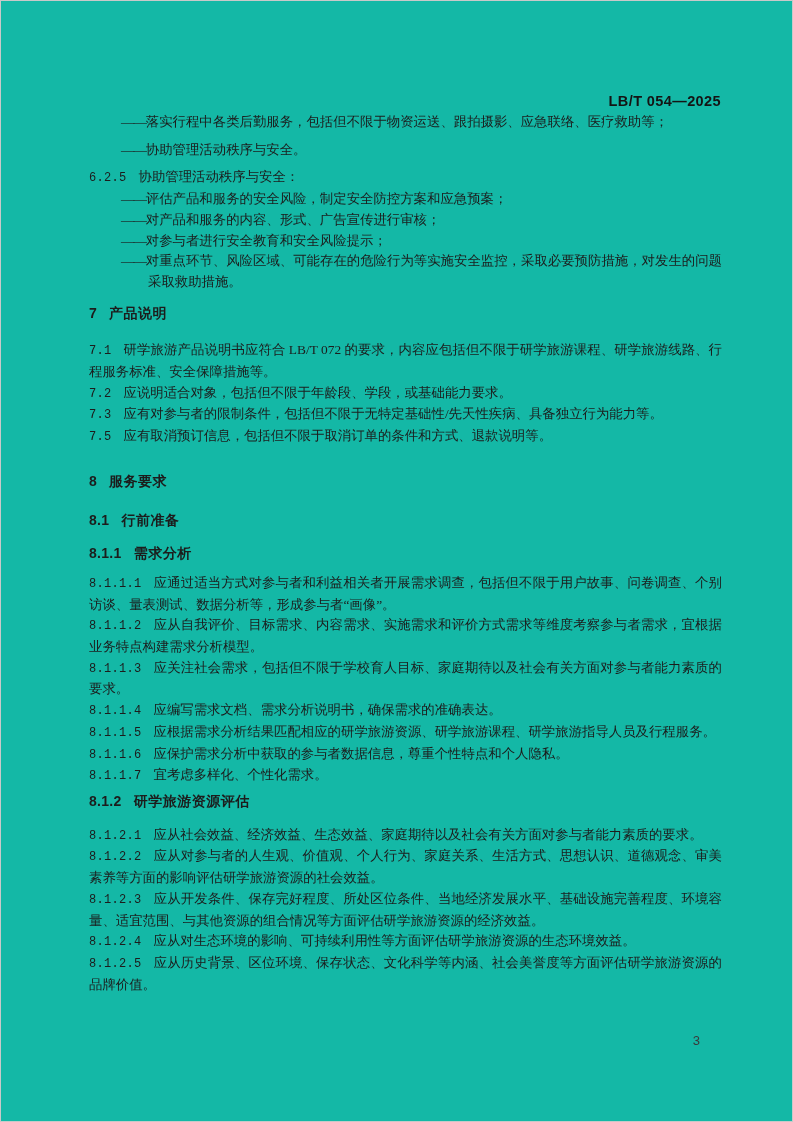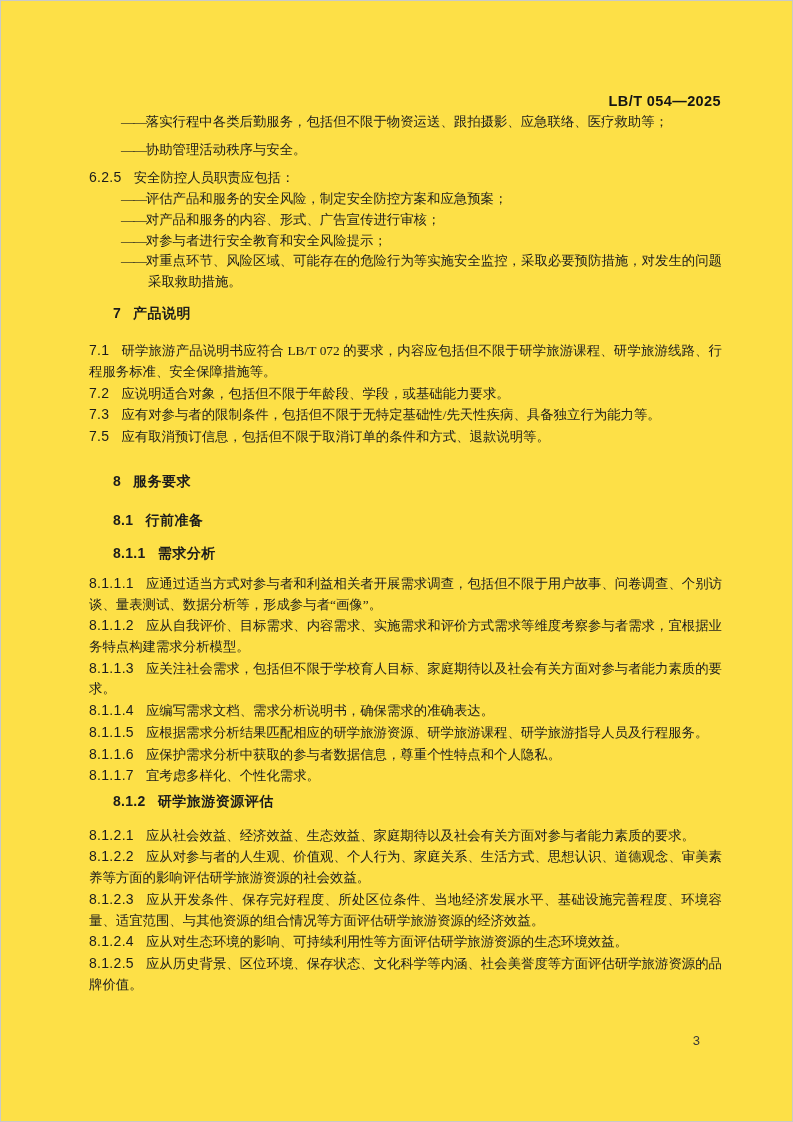--- a/index.html
+++ b/index.html
@@ -4,21 +4,21 @@
 <style>
   html, body {
     margin: 0;
     padding: 0;
     background: #ffffff;
   }
   .page {
     position: relative;
     width: 793px;
     height: 1122px;
-    background: #fde047;
+    background: #14b8a6;
     box-sizing: border-box;
     border: 1px solid #c9c9c9;
     overflow: hidden;
     font-family: "Liberation Serif", "DejaVu Serif", serif;
     color: #1c1c1c;
   }
   .doc-header {
     position: absolute;
     top: 92px;
     right: 71px;
@@ -38,32 +38,31 @@
     text-align: justify;
   }
   .dash-item {
     padding-left: 59px;
     text-indent: -27px;
   }
   .carryover .dash-item { margin-bottom: 7px; }
   .dash { letter-spacing: -1px; }
   .clause { margin: 0; }
   .cnum {
-    font-family: Liberation Sans, sans-serif;
-    font-size: 14px;
+    font-family: Liberation Mono, monospace;
+    font-size: 12px;
     margin-right: 12px;
     letter-spacing: 0.3px;
   }
   .heading {
     font-family: "Liberation Sans", "DejaVu Sans", sans-serif;
     font-weight: 700;
     font-size: 14px;
     letter-spacing: 0.5px;
     text-align: left;
-    margin-left: 24px;
   }
   .heading .hnum { margin-right: 12px; letter-spacing: 0.3px; }
   .h-sec7  { margin-top: 10px; }
   .g-sec7  { margin-top: 17px; }
   .h-sec8  { margin-top: 23px; }
   .h-sec81 { margin-top: 18px; }
   .h-sec811 { margin-top: 13px; }
   .g-sec811 { margin-top: 9px; }
   .h-sec812 { margin-top: 4px; }
   .g-sec812 { margin-top: 13px; }
@@ -84,21 +83,21 @@
 
   <div class="doc-header">LB/T 054—2025</div>
 
   <div class="content">
 
     <div class="carryover">
       <div class="dash-item"><span class="dash">——</span><span>落实行程中各类后勤服务，包括但不限于物资运送、跟拍摄影、应急联络、医疗救助等；</span></div>
       <div class="dash-item"><span class="dash">——</span><span>协助管理活动秩序与安全。</span></div>
     </div>
 
-    <p class="clause"><span class="cnum">6.2.5</span><span>安全防控人员职责应包括：</span></p>
+    <p class="clause"><span class="cnum">6.2.5</span><span>协助管理活动秩序与安全：</span></p>
     <div class="g-625">
       <div class="dash-item"><span class="dash">——</span><span>评估产品和服务的安全风险，制定安全防控方案和应急预案；</span></div>
       <div class="dash-item"><span class="dash">——</span><span>对产品和服务的内容、形式、广告宣传进行审核；</span></div>
       <div class="dash-item"><span class="dash">——</span><span>对参与者进行安全教育和安全风险提示；</span></div>
       <div class="dash-item"><span class="dash">——</span><span>对重点环节、风险区域、可能存在的危险行为等实施安全监控，采取必要预防措施，对发生的问题采取救助措施。</span></div>
     </div>
 
     <div class="heading h-sec7"><span class="hnum">7</span><span>产品说明</span></div>
     <div class="g-sec7">
       <p class="clause"><span class="cnum">7.1</span><span>研学旅游产品说明书应符合 LB/T 072 的要求，内容应包括但不限于研学旅游课程、研学旅游线路、行程服务标准、安全保障措施等。</span></p>

